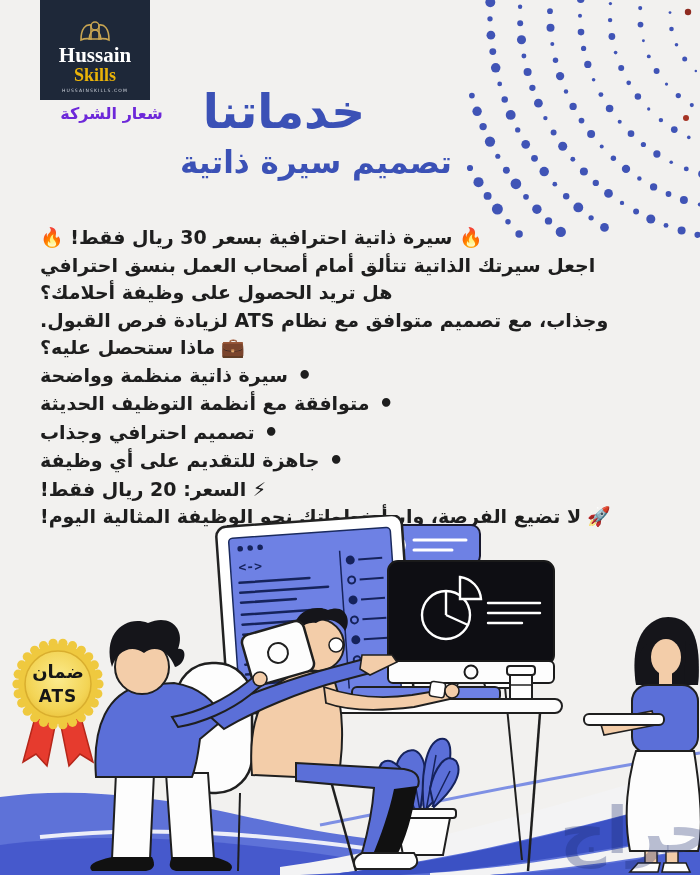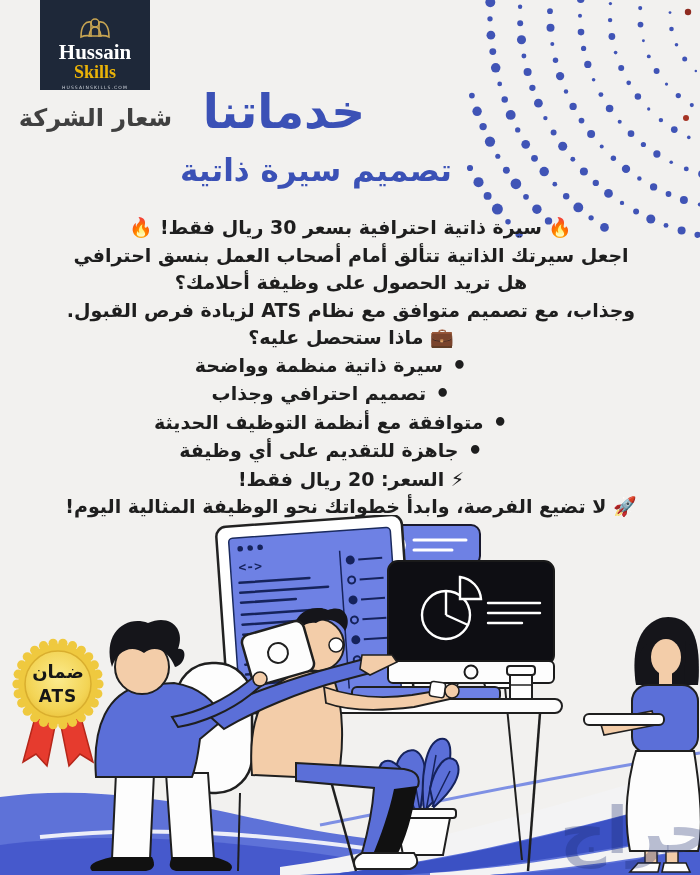--- a/index.html
+++ b/index.html
@@ -1,34 +1,34 @@
 <!DOCTYPE html>
 <html lang="ar"><head>
 <meta charset="utf-8">
 <style>
   html,body{margin:0;padding:0;}
   .page{position:relative;width:700px;height:875px;overflow:hidden;background:#f2f1ef;
         font-family:"DejaVu Sans",sans-serif;}
   
   #dots{position:absolute;top:0;right:0;width:700px;height:260px;pointer-events:none;}
   
-  .logo-box{position:absolute;left:40px;top:0;width:110px;height:90px;background:#1e2839;
-            display:flex;flex-direction:column;align-items:center;justify-content:flex-end;
+  .logo-box{position:absolute;left:40px;top:0;width:110px;height:100px;background:#1e2839;
+            display:flex;flex-direction:column;align-items:center;justify-content:center;
             padding-top:10px;box-sizing:border-box;}
   .logo-word1{color:#fff;font-family:"Liberation Serif","DejaVu Serif",serif;font-size:21px;font-weight:700;line-height:22px;}
   .logo-word2{color:#eab308;font-family:"Liberation Serif","DejaVu Serif",serif;font-size:18px;font-weight:700;line-height:19px;}
   .logo-site{color:#cfd4dd;font-size:4.5px;letter-spacing:1.1px;margin-top:3px;}
-  .logo-caption{position:absolute;left:18px;top:104px;width:155px;text-align:center;
-                color:#404040;font-size:24px;font-weight:600;direction:rtl;}
+  .logo-caption{position:absolute;left:34px;top:104px;width:155px;text-align:center;
+                color:#6d28d9;font-size:16px;font-weight:600;direction:rtl;}
   
   .header{position:absolute;top:86px;left:0;width:632px;text-align:center;direction:rtl;color:#3b51b6;}
   .header .title{font-size:47px;font-weight:700;transform:translateX(-32px);line-height:52px;}
-  .header .subtitle{font-size:31px;font-weight:800;margin-top:14px;line-height:36px;}
-  
-  .copy{position:absolute;top:214px;right:38px;left:40px;direction:rtl;text-align:center;
+  .header .subtitle{font-size:31px;font-weight:800;margin-top:6px;line-height:36px;}
+  
+  .copy{position:absolute;top:224px;right:38px;left:40px;direction:rtl;text-align:left;
         color:#1e1e1e;font-size:19px;font-weight:600;line-height:27.5px;}
   .copy .line{white-space:nowrap;}
   .copy .bullet{padding-right:40px;}
   .copy .bullet::before{content:"•";font-size:24px;margin-left:9px;vertical-align:-2px;}
   
   .badge{position:absolute;left:6px;top:628px;width:104px;height:150px;}
   
   .watermark{position:absolute;right:-14px;bottom:14px;direction:rtl;font-size:64px;font-weight:700;
              color:rgba(28,44,110,0.30);letter-spacing:4px;line-height:60px;}
   
@@ -173,22 +173,22 @@
     <div class="subtitle">تصميم سيرة ذاتية</div>
   </div>
 
   <div class="copy">
     <div class="line">🔥 سيرة ذاتية احترافية بسعر 30 ريال فقط! 🔥</div>
     <div class="line">اجعل سيرتك الذاتية تتألق أمام أصحاب العمل بنسق احترافي</div>
     <div class="line">هل تريد الحصول على وظيفة أحلامك؟</div>
     <div class="line">وجذاب، مع تصميم متوافق مع نظام ATS لزيادة فرص القبول.</div>
     <div class="line">💼 ماذا ستحصل عليه؟</div>
     <div class="line bullet">سيرة ذاتية منظمة وواضحة</div>
+    <div class="line bullet">متوافقة مع أنظمة التوظيف الحديثة</div>
     <div class="line bullet">تصميم احترافي وجذاب</div>
-    <div class="line bullet">متوافقة مع أنظمة التوظيف الحديثة</div>
     <div class="line bullet">جاهزة للتقديم على أي وظيفة</div>
     <div class="line">⚡ السعر: 20 ريال فقط!</div>
     <div class="line">🚀 لا تضيع الفرصة، وابدأ خطواتك نحو الوظيفة المثالية اليوم!</div>
   </div>
 
   <svg class="illu" viewBox="0 0 700 360">
 
     <g>
       <path d="M0,282 C70,272 150,280 230,298 C320,318 390,330 450,328 C540,325 620,288 700,264 L700,360 L0,360 Z" fill="#5e72d8"></path>
       <path d="M0,330 C110,316 230,324 380,348 L400,360 L0,360 Z" fill="#4659cc"></path>

